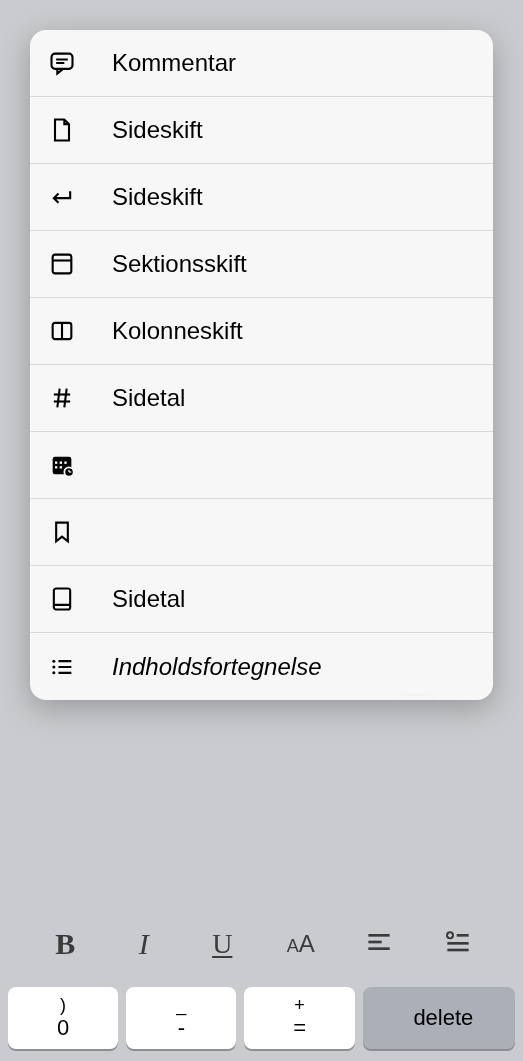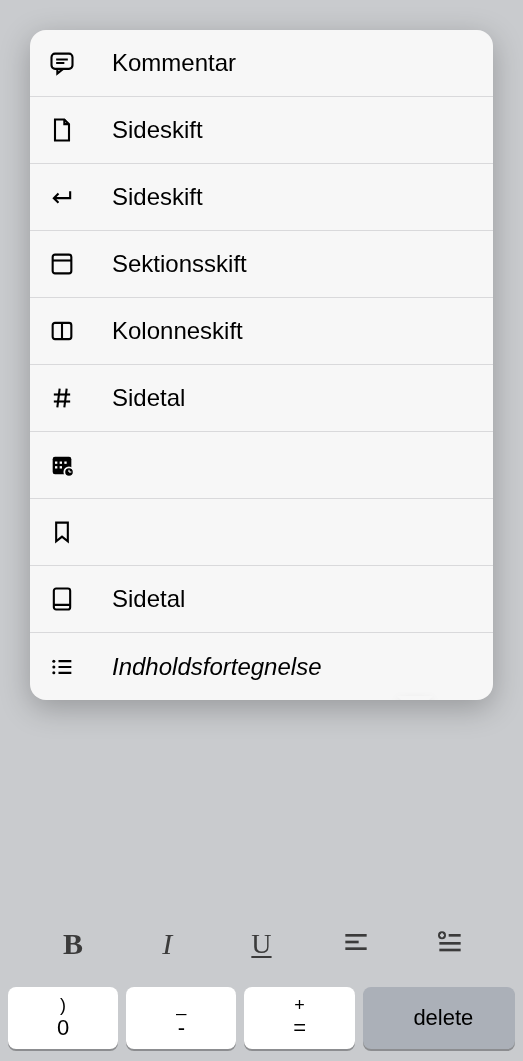--- a/index.html
+++ b/index.html
@@ -267,20 +267,23 @@
   <div class="format-btn">
     <span class="bold-text">B</span>
   </div>
   <div class="format-btn">
     <span class="italic-text">I</span>
   </div>
   <div class="format-btn">
     <span class="underline-text">U</span>
   </div>
   <div class="format-btn">
+    <span class="aa-text"><span class="small-a">A</span><span>A</span></span>
+  </div>
+  <div class="format-btn">
     <span>
       <svg viewBox="0 0 24 24" fill="none" stroke="#3b3b3b" stroke-width="2">
           <line x1="4" y1="7" x2="20" y2="7"></line>
           <line x1="4" y1="12" x2="14" y2="12"></line>
           <line x1="4" y1="17" x2="20" y2="17"></line>
         </svg>
     </span>
   </div>
   <div class="format-btn">
     <span>

